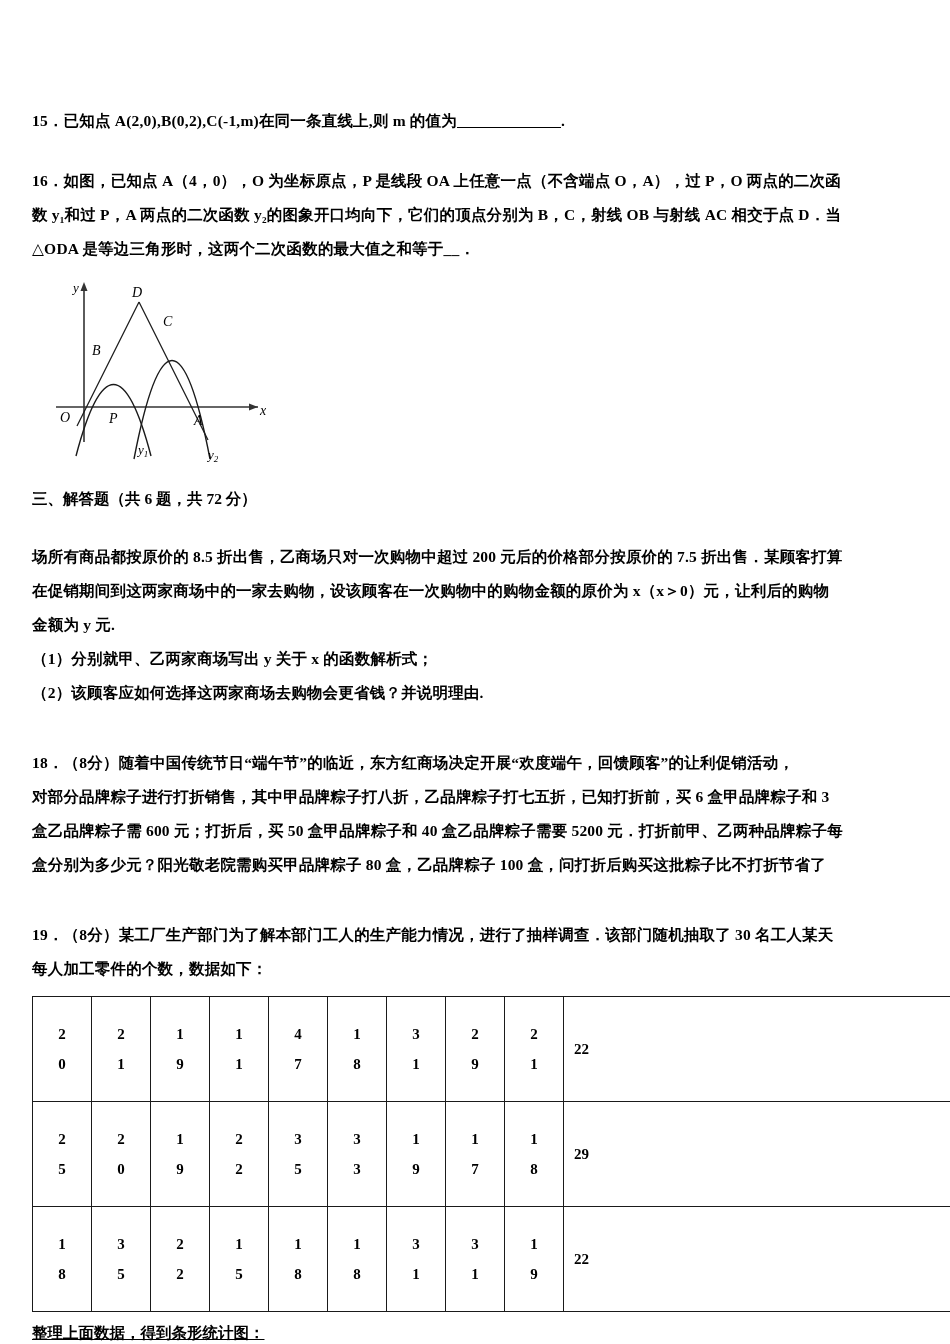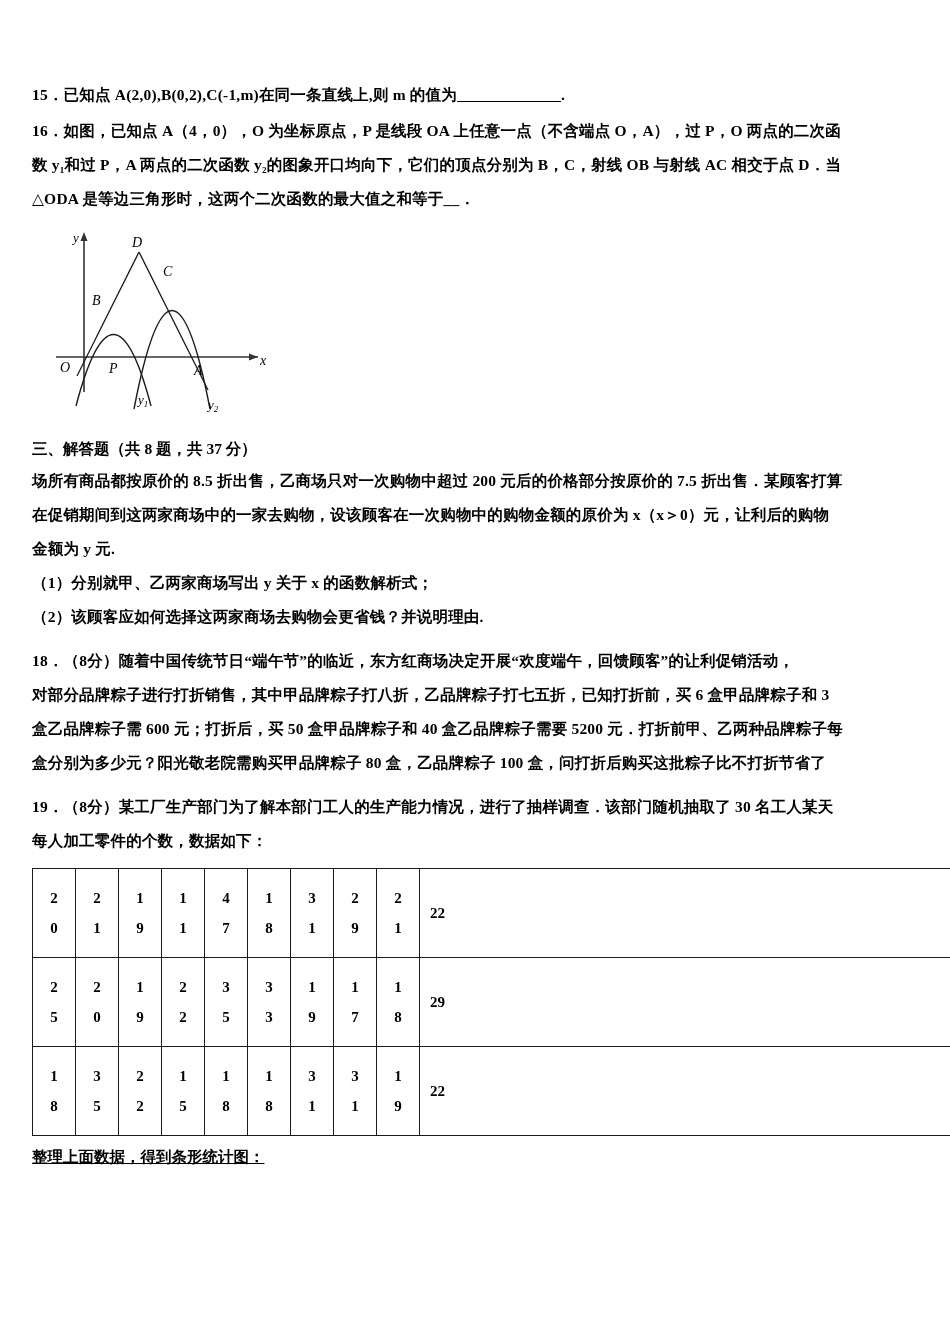--- a/index.html
+++ b/index.html
@@ -32,20 +32,21 @@
   
   .q-line {
     font-size: 15.5px;
     font-weight: bold;
     line-height: 34px;
     letter-spacing: 0.2px;
     white-space: pre-wrap;
   }
   .q-block {
     margin-bottom: 2px;
+    margin-top: 26px;
   }
   .fill-blank {
     display: inline-block;
     border-bottom: 1.5px solid #000;
     width: 104px;
     height: 14px;
     vertical-align: -2px;
   }
   .sec-head {
     font-size: 15.5px;
@@ -72,21 +73,21 @@
     table-layout: fixed;
   }
   table.data-table td {
     border: 1.3px solid #1a1a1a;
     height: 80px;
     font-size: 15px;
     font-weight: bold;
     font-family: "Liberation Serif", "DejaVu Serif", serif;
     text-align: center;
     vertical-align: middle;
-    padding: 4px;
+    padding: 12px;
     line-height: 30px;
     word-break: break-all;
     overflow-wrap: anywhere;
   }
   table.data-table td.narrow { width: 34px; }
   table.data-table td.wide {
     width: 558px;
     text-align: left;
     padding-left: 10px;
     vertical-align: middle;
@@ -148,21 +149,21 @@
         <text x="86" y="23" font-family="Liberation Serif, serif" font-size="14" font-style="italic">D</text>
         <text x="27" y="18" font-family="Liberation Serif, serif" font-size="13" font-style="italic">y</text>
         <text x="214" y="141" font-family="Liberation Serif, serif" font-size="14" font-style="italic">x</text>
         <text x="92" y="180" font-family="Liberation Serif, serif" font-size="13" font-style="italic">y<tspan font-size="9" dy="3">1</tspan></text>
         <text x="162" y="185" font-family="Liberation Serif, serif" font-size="13" font-style="italic">y<tspan font-size="9" dy="3">2</tspan></text>
       </svg>
     </div>
 
     <div class="spacer-sm"></div>
 
-    <div class="sec-head">三、解答题（共 8 题，共 37 分）</div>
+    <div class="sec-head">三、解答题（共 6 题，共 72 分）</div>
 
     <div class="q-block">
       <div class="q-line">场所有商品都按原价的 8.5 折出售，乙商场只对一次购物中超过 200 元后的价格部分按原价的 7.5 折出售．某顾客打算</div>
       <div class="q-line">在促销期间到这两家商场中的一家去购物，设该顾客在一次购物中的购物金额的原价为 x（x＞0）元，让利后的购物</div>
       <div class="q-line">金额为 y 元.</div>
       <div class="q-line">（1）分别就甲、乙两家商场写出 y 关于 x 的函数解析式；</div>
       <div class="q-line">（2）该顾客应如何选择这两家商场去购物会更省钱？并说明理由.</div>
     </div>
 
     <div class="spacer-sm"></div>

